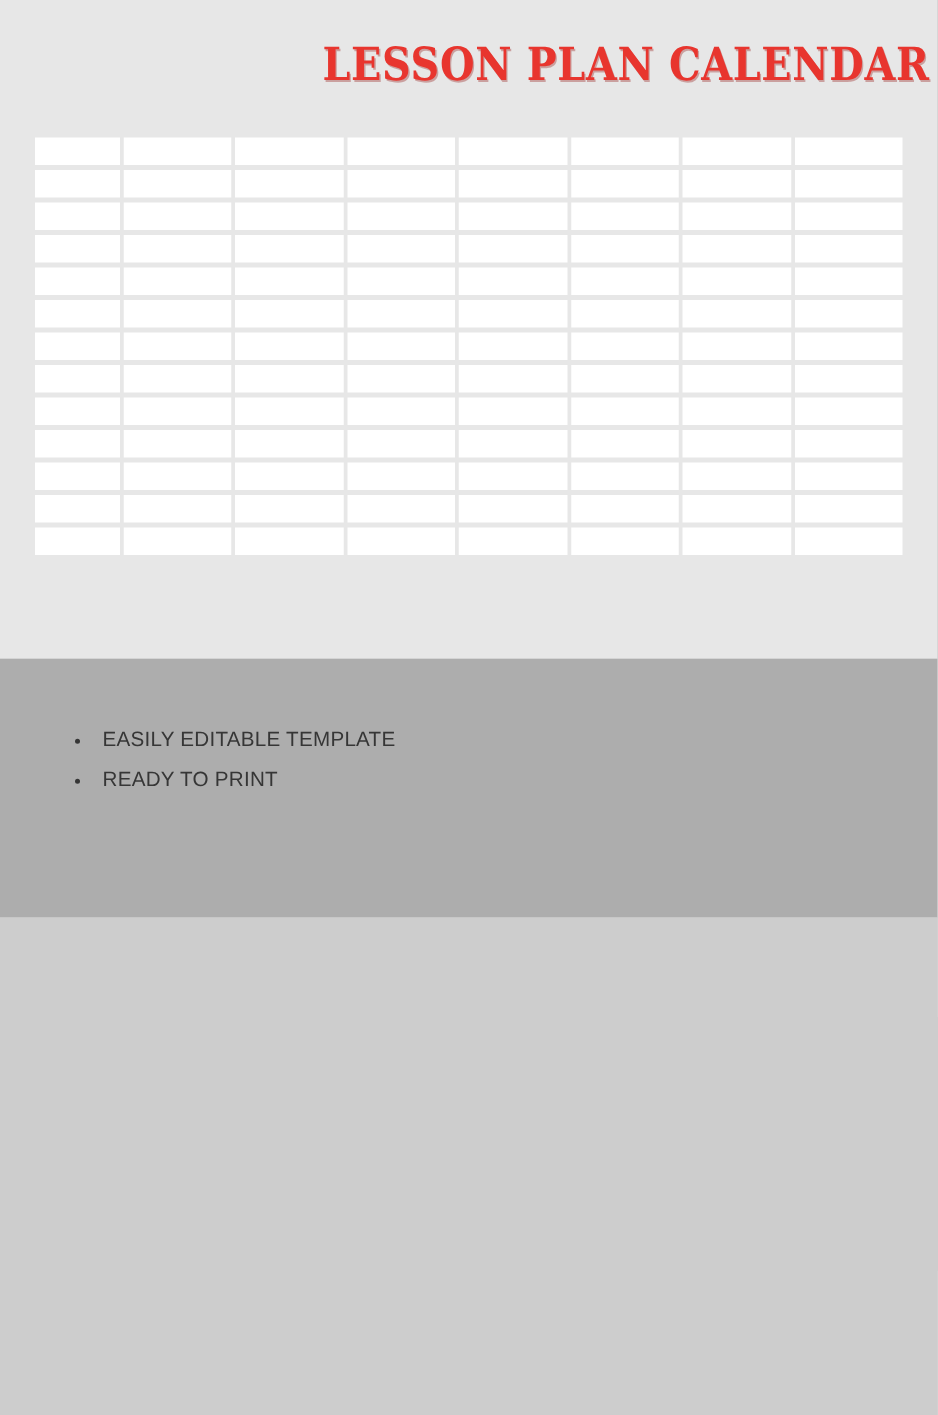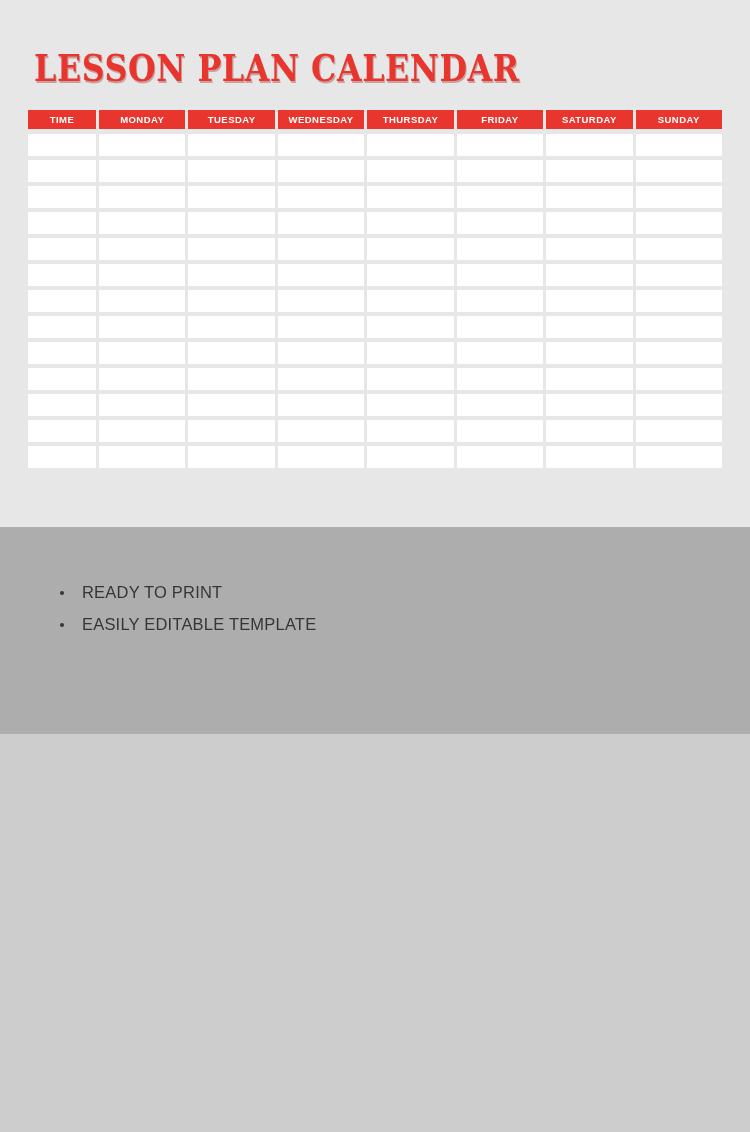--- a/index.html
+++ b/index.html
@@ -20,26 +20,26 @@
     position: relative;
     width: 750px;
     height: 527px;
     background: #e7e7e7;
     padding: 0;
   }
 
   #hero-head {
     position: absolute;
     left: 34px;
-    top: 48px;
+    top: 32px;
     right: 34px;
     height: 40px;
     display: flex;
     align-items: center;
-    justify-content: flex-start;
+    justify-content: flex-end;
   }
 
   .brand-title {
     font-family: "DejaVu Serif", serif;
     font-weight: 700;
     font-size: 30px;
     letter-spacing: 0.5px;
     color: #e8352e;
     text-transform: uppercase;
     transform: scaleX(1.06) scaleY(1.22);
@@ -184,30 +184,20 @@
 <body>
 
 <div id="hero">
 
   <div id="hero-head">
     <div class="brand-title">LESSON PLAN CALENDAR</div>
 
   </div>
 
   <div id="cal">
-    <div class="cal-row head">
-      <div class="cal-cell c-time">TIME</div>
-      <div class="cal-cell c-day">MONDAY</div>
-      <div class="cal-cell c-day">TUESDAY</div>
-      <div class="cal-cell c-day">WEDNESDAY</div>
-      <div class="cal-cell c-day">THURSDAY</div>
-      <div class="cal-cell c-day">FRIDAY</div>
-      <div class="cal-cell c-day">SATURDAY</div>
-      <div class="cal-cell c-day">SUNDAY</div>
-    </div>
     <div id="cal-body">
         <div class="cal-row">
           <div class="cal-cell c-time"></div>
           <div class="cal-cell c-day"></div>
           <div class="cal-cell c-day"></div>
           <div class="cal-cell c-day"></div>
           <div class="cal-cell c-day"></div>
           <div class="cal-cell c-day"></div>
           <div class="cal-cell c-day"></div>
           <div class="cal-cell c-day"></div>
@@ -334,25 +324,25 @@
         </div>
       </div>
   </div>
 </div>
 
 <div id="features">
 
   <div class="bullets">
     <div class="bullet">
       <span class="dot"></span>
-      <span>READY TO PRINT</span>
+      <span>EASILY EDITABLE TEMPLATE</span>
     </div>
     <div class="bullet">
       <span class="dot"></span>
-      <span>EASILY EDITABLE TEMPLATE</span>
+      <span>READY TO PRINT</span>
     </div>
   </div>
 
   <div class="size-card" id="card-us">
     <div class="us-block">
       <span class="us-big">US</span>
       <span class="us-sub">LETTER</span>
     </div>
     <div class="dims">21,6cm X 27,9cm</div>
   </div>

